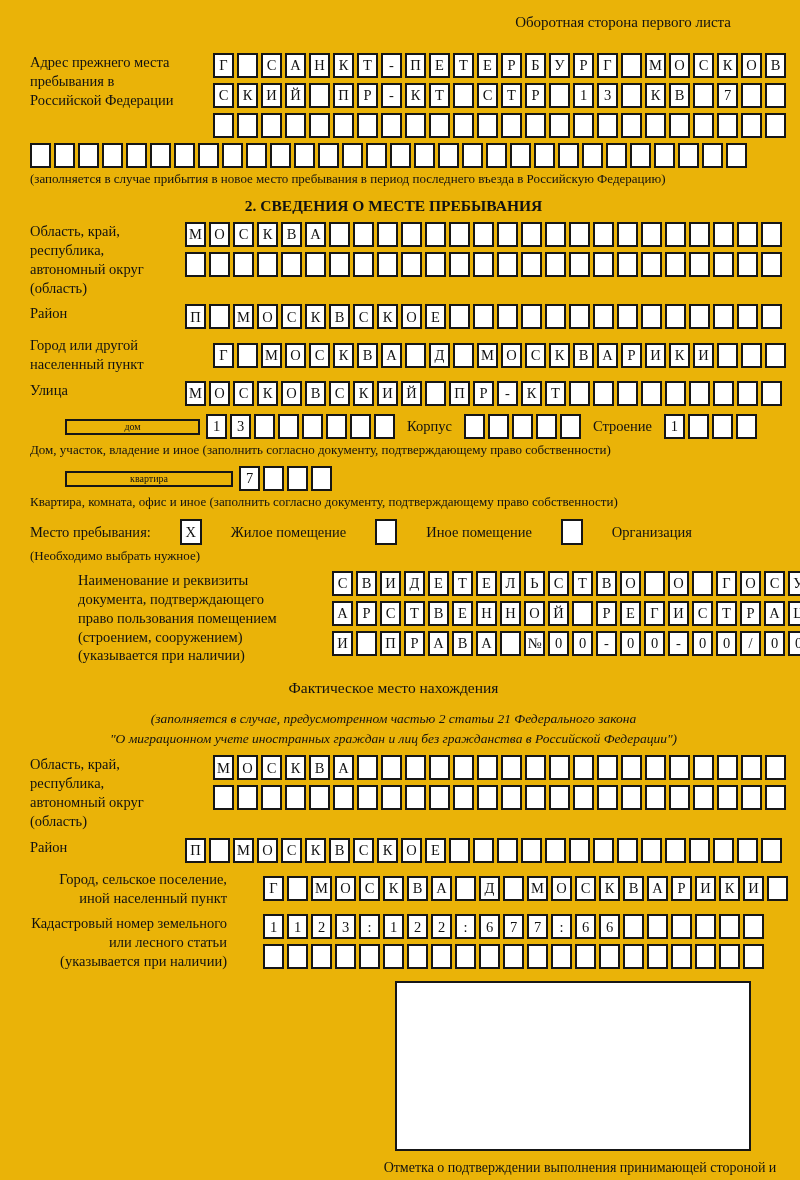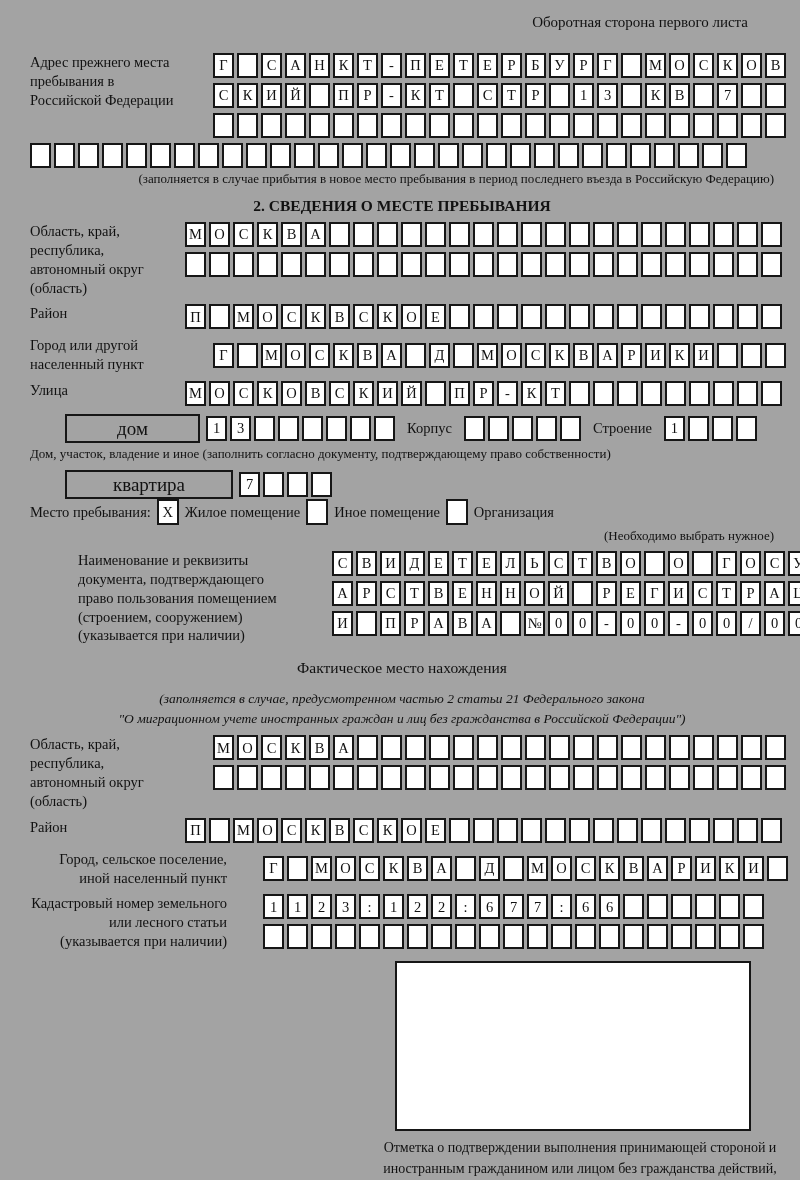--- a/index.html
+++ b/index.html
@@ -1,38 +1,38 @@
 <!DOCTYPE html>
 <html lang="ru"><head>
 <meta charset="utf-8">
 <style>
   html,body{margin:0;padding:0;background:#fff;}
   body{font-family:"Liberation Serif", serif; color:#111;}
   .page{position:relative;width:800px;height:1180px;box-sizing:border-box;
-        padding:14px 26px 0 30px;background:#a3a3a3;overflow:hidden;}
+        padding:14px 43px 0 30px;background:#eab308;overflow:hidden;}
   .header-note{text-align:right;padding-right:26px;font-size:15px;margin-bottom:22px;}
   .fieldrow{display:flex;align-items:flex-start;margin-top:7px;gap:30px;}
   .fieldrow.vcenter{align-items:center;}
   .label{font-size:14.5px;line-height:1.3;flex:none;padding-right:6px;box-sizing:border-box;}
   .w125{width:125px;} .w153{width:153px;} .w200{width:203px;text-align:right;} .w224{width:224px;margin-left:48px;}
   .rowstack{display:flex;flex-direction:column;gap:5px;}
   .cells{display:flex;gap:3px;flex:none;}
   .cell{flex:none;width:21px;height:25px;border:2px solid #161616;box-sizing:border-box;
         display:inline-flex;align-items:center;justify-content:center;
         font-size:14.5px;line-height:1;background:#fff;}
   .fullrow{margin-top:5px;}
   .note{font-size:13px;margin-top:3px;}
-  .note.center{text-align:right;}
+  .note.center{text-align:left;}
   .section-title{font-weight:bold;font-size:15.5px;text-align:center;margin-top:10px;}
   .houserow{display:flex;align-items:center;margin-top:8px;margin-left:35px;gap:6px;}
-  .widebox{flex:none;height:29px;border:2px solid #161616;box-sizing:border-box;
-           display:flex;align-items:center;justify-content:center;font-size:19px;font-family:Liberation Serif, serif;}
+  .widebox{flex:none;height:16px;border:2px solid #161616;box-sizing:border-box;
+           display:flex;align-items:center;justify-content:center;font-size:10px;font-family:Liberation Serif, serif;}
   .wb-house{width:135px;} .wb-apt{width:168px;}
   .inline-label{font-size:14.5px;flex:none;padding:0 6px;}
-  .stayrow{display:flex;align-items:center;gap:6px;font-size:14.5px;}
+  .stayrow{display:flex;align-items:center;gap:29px;margin-top:9px;font-size:14.5px;}
   .checkbox{width:22px;height:26px;}
   .subtitle{font-weight:normal;font-size:15.5px;text-align:center;margin-top:14px;}
   .factnote{font-size:13.5px;text-align:center;margin-top:12px;line-height:1.45;font-style:italic;}
   .stamp-box{margin-left:365px;margin-top:10px;width:356px;height:170px;
              border:2px solid #161616;box-sizing:border-box;background:#fff;}
   .stamp-caption{margin-left:350px;width:400px;text-align:center;font-size:14px;
                  line-height:1.5;margin-top:6px;}
 </style>
 </head>
 <body>
@@ -344,20 +344,21 @@
 
   <div class="houserow">
     <div class="widebox wb-apt">квартира</div>
     <div class="cells">
         <span class="cell">7</span>
         <span class="cell"></span>
         <span class="cell"></span>
         <span class="cell"></span>
       </div>
   </div>
+  <div class="note">Квартира, комната, офис и иное (заполнить согласно документу, подтверждающему право собственности)</div>
 
   <div class="stayrow">
     <span>Место пребывания:</span>
     <span class="cell checkbox">X</span>
     <span>Жилое помещение</span>
     <span class="cell checkbox"></span>
     <span>Иное помещение</span>
     <span class="cell checkbox"></span>
     <span>Организация</span>
   </div>

